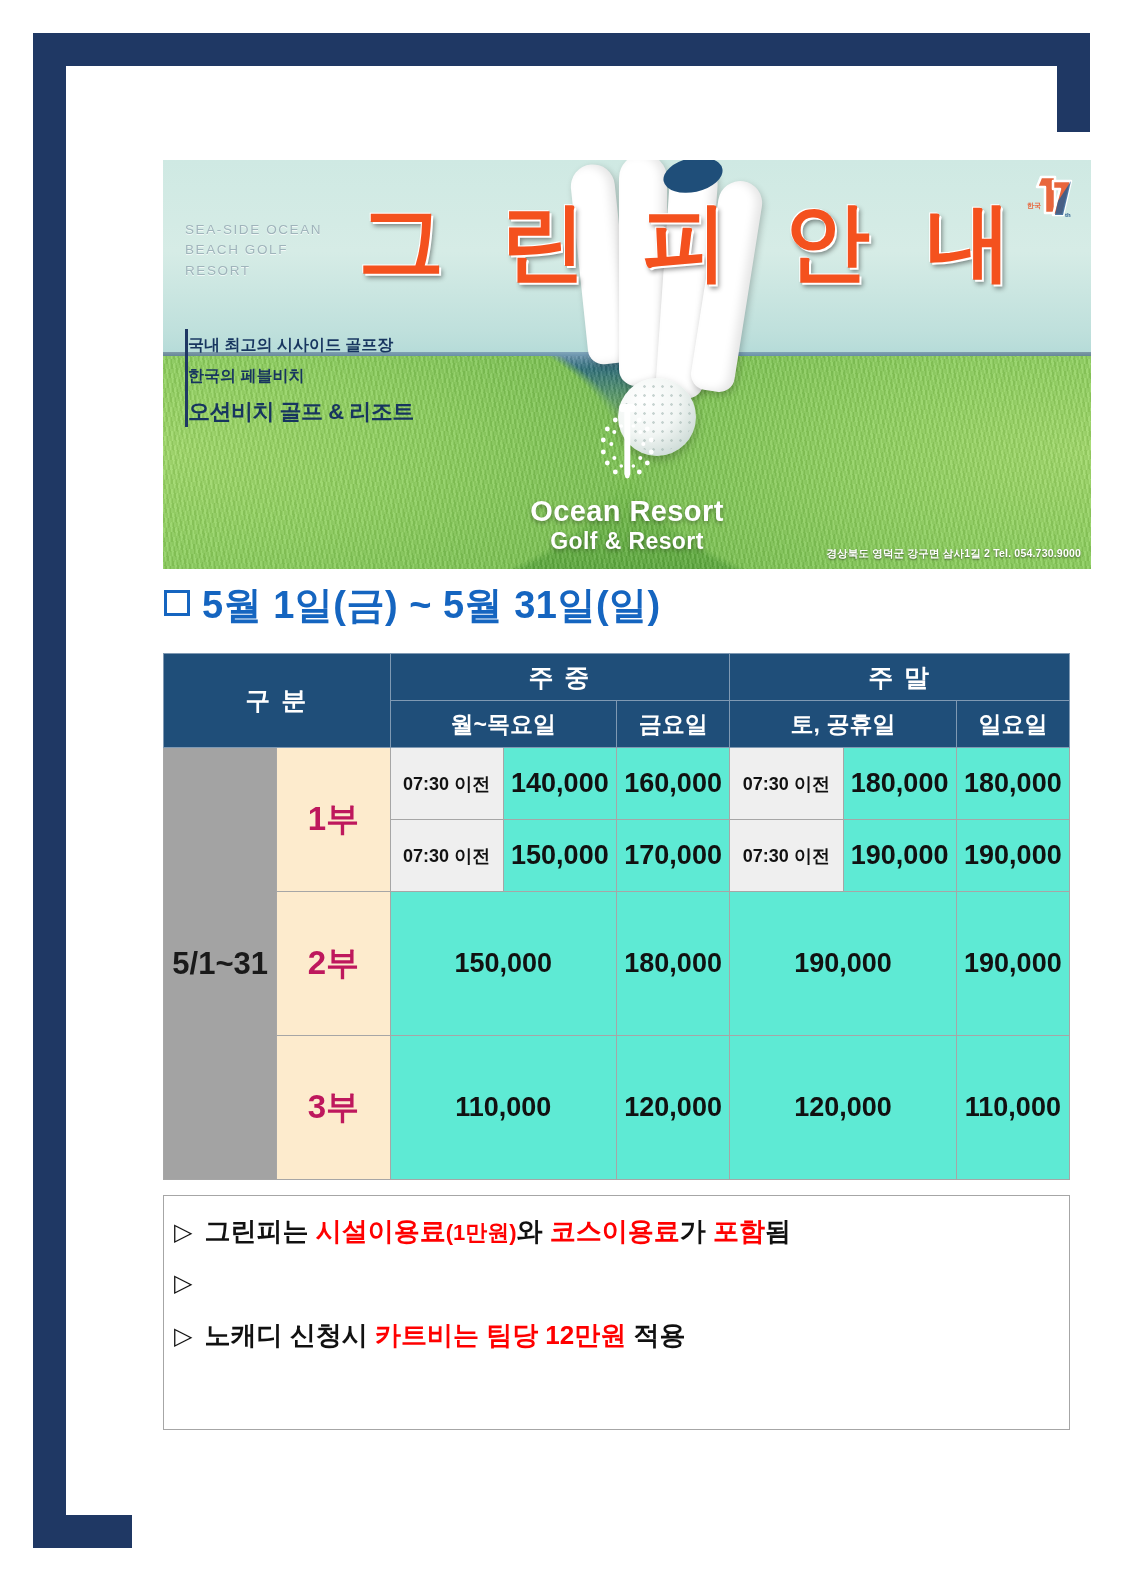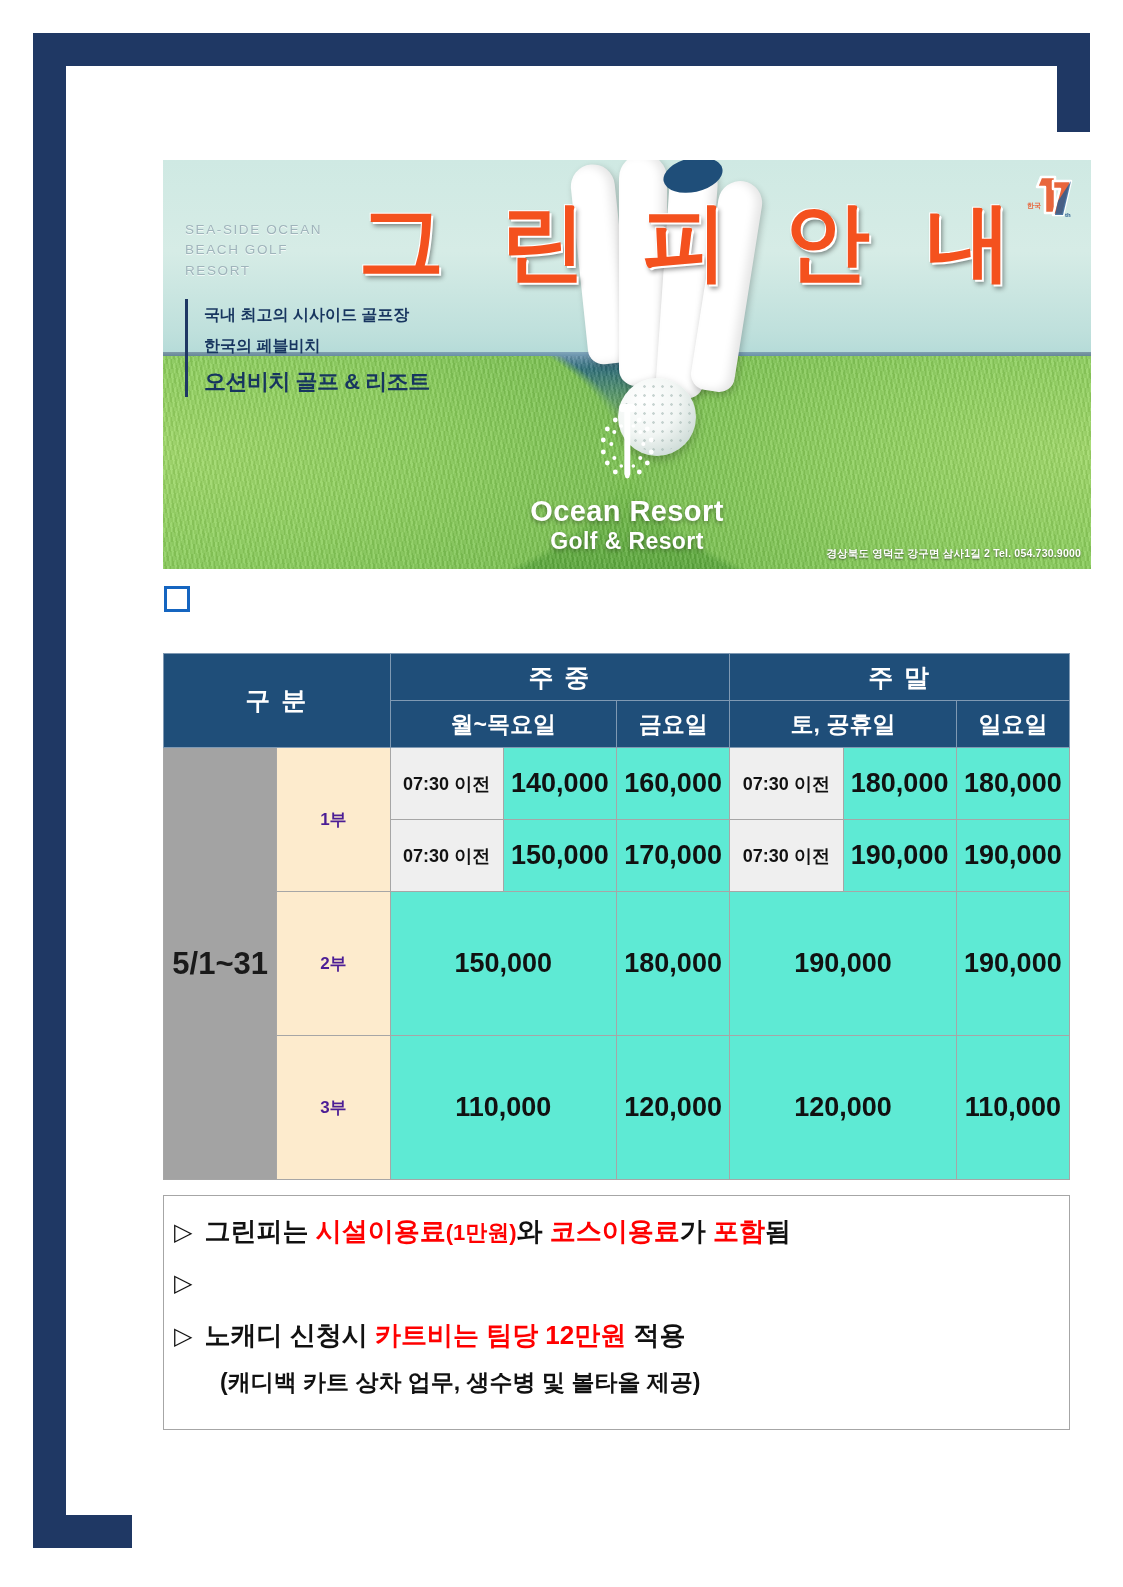--- a/index.html
+++ b/index.html
@@ -92,22 +92,21 @@
   #bn-left {
     position: absolute; left: 22px; top: 60px; width: 280px;
   }
   #bn-en {
     font-size: 13.5px; font-weight: normal; line-height: 1.5;
     letter-spacing: 1.6px; color: #9fb4bb;
     text-shadow: 0 1px 0 rgba(255,255,255,.7);
     white-space: pre-line;
   }
   #bn-kor {
-    margin-top: 18px;
-    padding-left: 16px;
+    margin-top: 48px;
     border-left: 3px solid #1F3864;
     color: #17355f;
   }
   .bn-kor-1, .bn-kor-2 { font-size: 16px; font-weight: bold; line-height: 1.95; }
   .bn-kor-3 { font-size: 22px; font-weight: bold; margin-top: 6px; letter-spacing: -.5px; }
 
   
   #glove {
     position: absolute; left: 400px; top: -6px; width: 210px; height: 300px;
   }
@@ -182,21 +181,21 @@
   #tbl thead th {
     background: #1F4E79;
     color: #ffffff;
     border-color: #7f99b3;
     font-size: 25px;
     letter-spacing: 2px;
     height: 47px;
   }
   #tbl thead th.sub { font-size: 23px; letter-spacing: 0; }
   .c-period { background: #a3a3a3; color: #1a1a1a; font-size: 31px; width: 122px; }
-  .c-part   { background: #FDEBCD; color: #4c1d95; font-size: 17px; width: 66px; }
+  .c-part   { background: #FDEBCD; color: #be185d; font-size: 33px; width: 66px; }
   .c-time   { background: #EFEFEF; color: #111111; font-size: 18px; width: 110px; }
   .c-price  { background: #5eead4; color: #111111; font-size: 27px; }
   .w-mon { width: 140px; }
   .w-fri { width: 118px; }
   .w-sat { width: 127px; }
   .w-sun { width: 118px; }
   tr.r-part1 td { height: 72px; }
   tr.r-part2 td, tr.r-part3 td { height: 144px; }
 
   
@@ -313,21 +312,21 @@
             </svg>
           </div>
           <div id="bn-logo-name">Ocean Resort</div>
           <div id="bn-logo-sub">Golf &amp; Resort</div>
         </div>
 
         <div id="bn-addr">경상북도 영덕군 강구면 삼사1길 2  Tel. 054.730.9000</div>
       </div>
 
       <div id="date-head">
-        <span id="date-box"></span>
+        <span id="date-box"></span><span>5월 1일(금) ~ 5월 31일(일)</span>
       </div>
 
       <table id="tbl">
         <thead>
           <tr>
             <th colspan="2" rowspan="2">구 분</th>
             <th colspan="3">주 중</th>
             <th colspan="3">주 말</th>
           </tr>
           <tr>
@@ -385,19 +384,18 @@
           <span class="tri">▷</span>
         </div>
 
         <div class="note">
           <span class="tri">▷</span>
           <span>
             <span>노캐디 신청시 </span><span class="red">카트비는 팀당 12만원</span><span> 적용</span>
           </span>
         </div>
 
-        <div class="note-sub">(캐디백 카트 상차 업무, 생수병 및 볼타올 제공)</div>
       </div>
 
 
     </div>
   </div>
 </div>
 
 </body></html>

